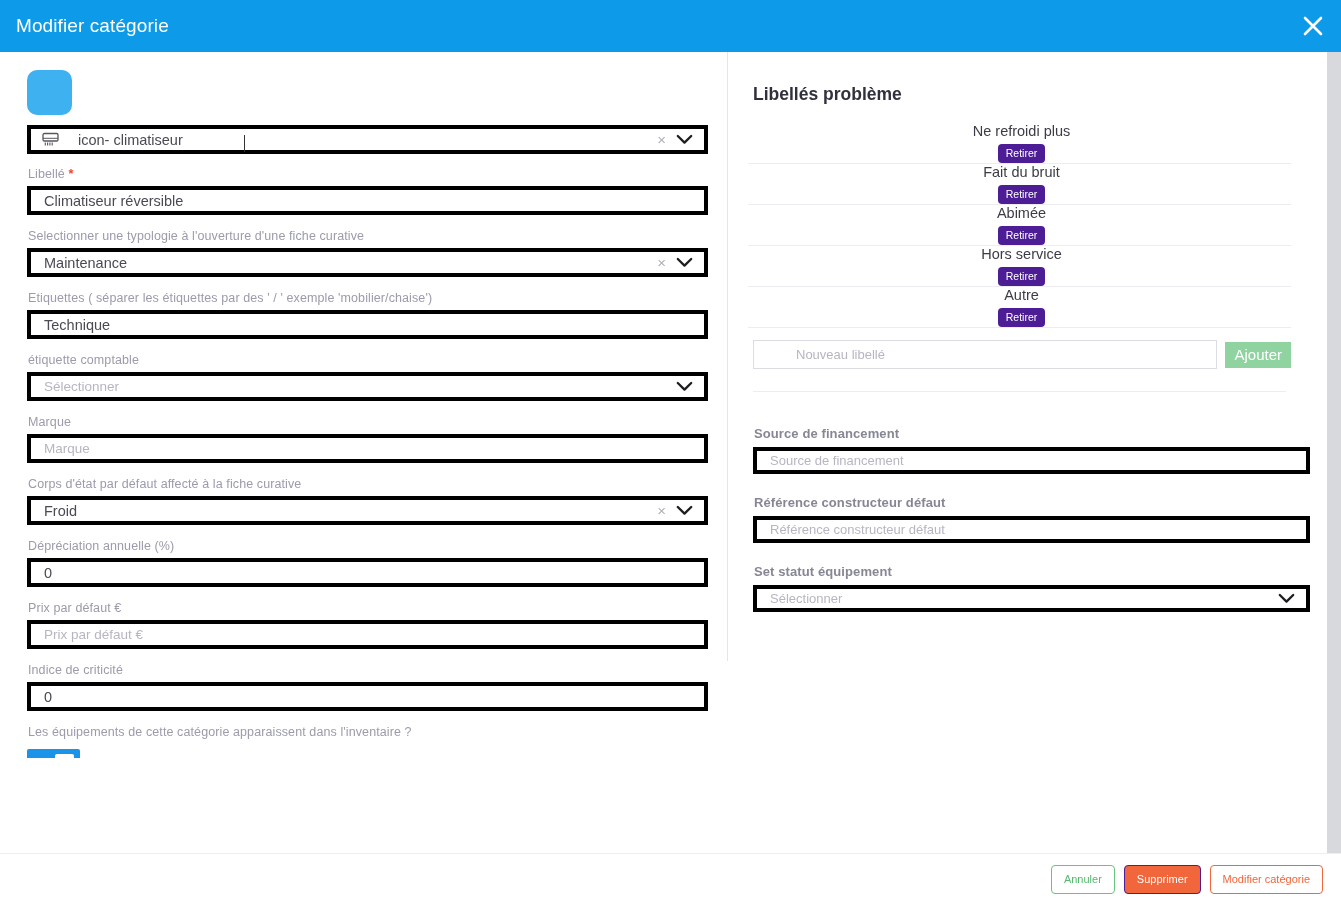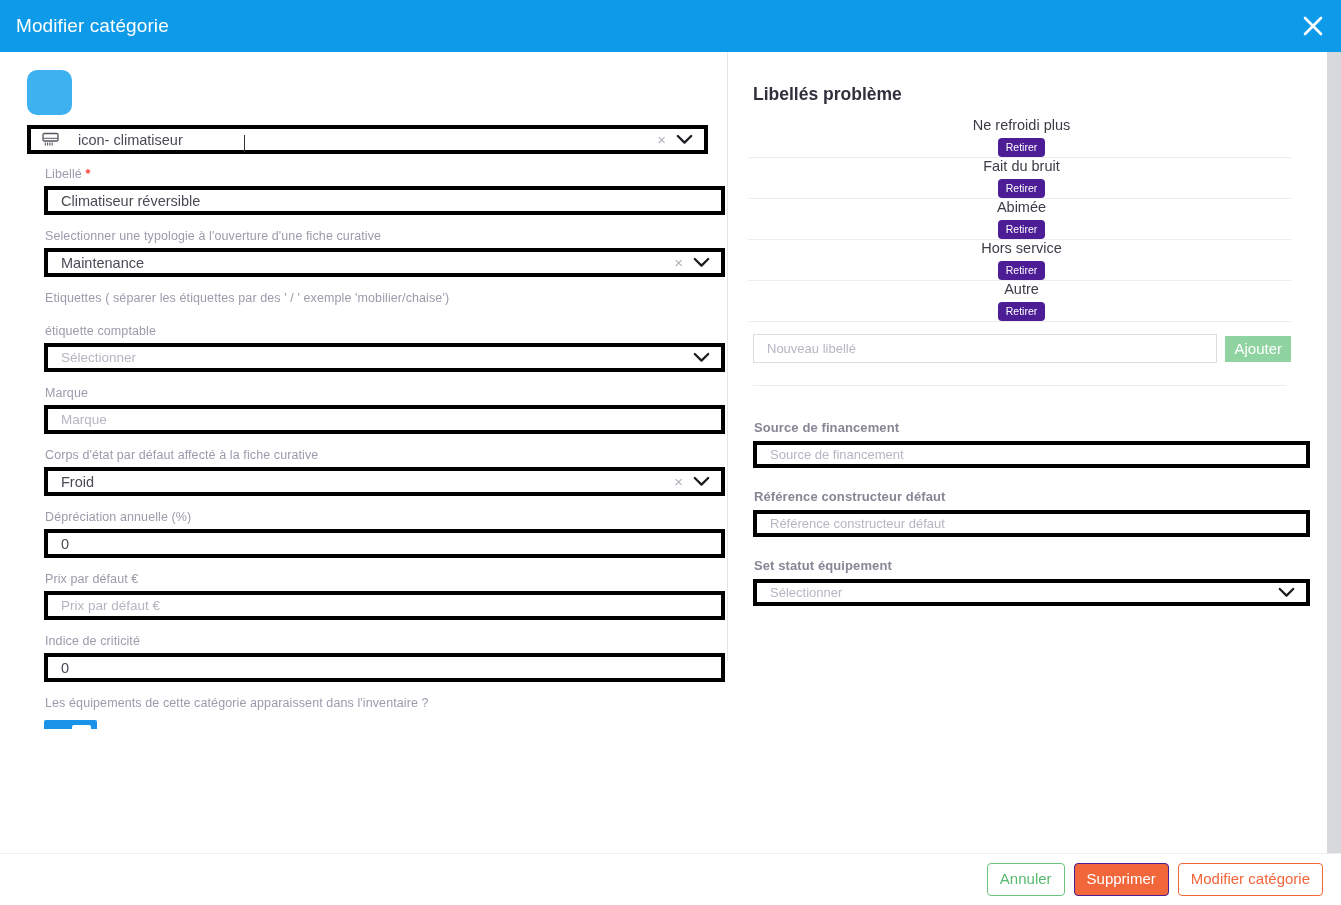--- a/index.html
+++ b/index.html
@@ -58,21 +58,21 @@
     width: 1px; height: 609px;
     background: #e6e6ea;
   }
   .col-right {
     position: absolute; top: 0; left: 728px;
     width: 600px; height: 801px;
     padding: 32px 37px 0 20px;
   }
 
   
-  .field { margin-bottom: 0; margin-left: 17px; }
+  .field { margin-bottom: 0; }
   .label-left {
     display: block;
     font-size: 12.5px;
     color: #9b9bab;
     margin: 0 0 5px 1px;
     letter-spacing: .1px;
   }
   .label-left .req { color: #ff3b30; font-weight: 700; }
   .label-right {
     display: block;
@@ -121,21 +121,21 @@
   }
 
   .spacer { height: 14px; }
   .spacer-s { height: 13px; }
 
   
   .panel-title {
     font-size: 17.5px;
     font-weight: bold;
     color: #31313d;
-    margin: 0 0 12px 5px;
+    margin: 0 0 18px 5px;
   }
   .lbl-row {
     display: flex; align-items: center;
     justify-content: space-between;
     height: 41px;
     border-bottom: 1px solid #ececf1;
     padding: 0 1px 0 5px;
     flex-direction: column;
   }
   .lbl-text { font-size: 14.5px; color: #3c3c47; }
@@ -153,21 +153,21 @@
   .add-row {
     display: flex; align-items: center;
     gap: 8px;
     margin-top: 12px;
     padding-left: 5px;
   }
   .add-input {
     width: 496px; height: 29px;
     border: 1px solid #dcdce3;
     background: #fff;
-    display: flex; align-items: center;
+    display: flex; align-items: center; padding-left: 29px;
   }
   .btn-ajouter {
     background: #8fd3a0;
     color: #fff;
     border: 0;
     border-radius: 0;
     font-size: 15px;
     padding: 5px 9px 6px;
     cursor: pointer;
     font-family: inherit;
@@ -212,21 +212,21 @@
     width: 1341px; height: 52px;
     border-top: 1px solid #eeeef2;
     background: #fff;
     display: flex; align-items: center;
     justify-content: flex-end;
     gap: 9px;
     padding-right: 18px;
   }
   .fbtn {
     border-radius: 4px;
-    font-size: 15px;
+    font-size: 11px;
     padding: 7px 12px 8px;
     cursor: pointer;
     font-family: inherit;
     background: #fff;
     line-height: 1.1;
   }
   .fbtn.cancel { border: 1px solid #69c47e; color: #57b96f; }
   .fbtn.delete { border: 1px solid #4c1d95; background: #f1663a; color: #fff; }
   .fbtn.submit { border: 1px solid #f1663a; color: #f1663a; }
 
@@ -303,20 +303,23 @@
                 <path d="M1.8 2 L8.5 8.6 L15.2 2" stroke="#1d1d22" stroke-width="2.3" fill="none" stroke-linecap="round" stroke-linejoin="round"></path>
               </svg>
           </span>
         </div>
       </div>
 
       <div class="spacer"></div>
 
       <div class="field">
         <label class="label-left">Etiquettes ( séparer les étiquettes par des ' / ' exemple 'mobilier/chaise')</label>
+        <div class="input-box">
+          <span class="input-text">Technique</span>
+        </div>
       </div>
 
       <div class="spacer"></div>
 
       <div class="field">
         <label class="label-left">étiquette comptable</label>
         <div class="input-box">
           <span class="input-text ph">Sélectionner</span>
           <span class="chev">
             <svg width="17" height="11" viewBox="0 0 17 11" aria-hidden="true">

